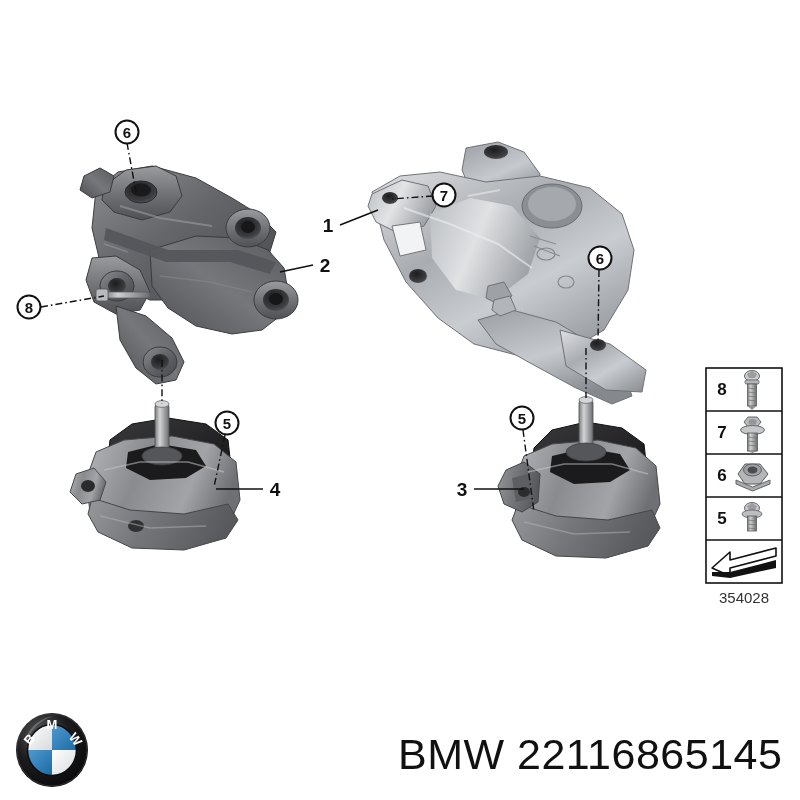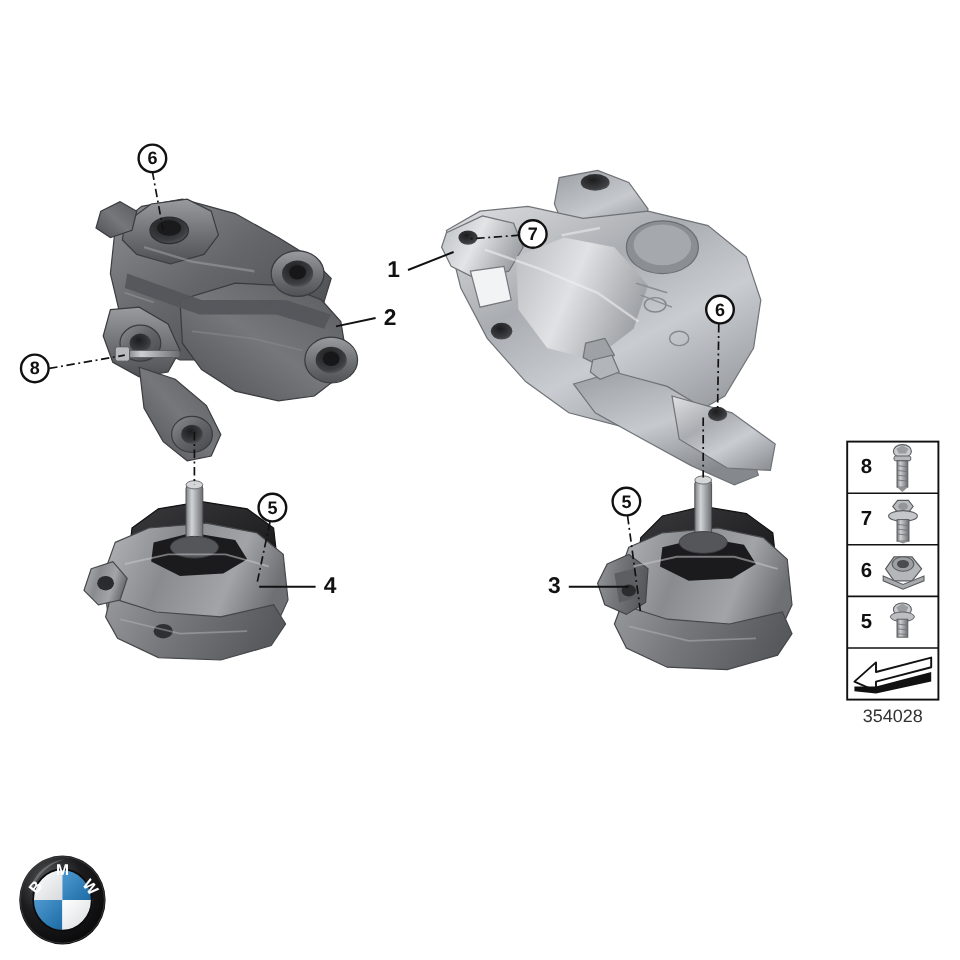--- a/index.html
+++ b/index.html
@@ -465,14 +465,15 @@
 
     <g fill="#ffffff" font-family="'Liberation Sans', sans-serif" font-size="13" font-weight="bold">
       <text x="19" y="30" transform="rotate(-52 19 30)" text-anchor="middle">B</text>
       <text x="38" y="17" text-anchor="middle">M</text>
       <text x="58" y="30" transform="rotate(52 58 30)" text-anchor="middle">W</text>
     </g>
 
     <path d="M12,26 A34,34 0 0,1 40,4 A40,40 0 0,0 12,32 Z" fill="#ffffff" opacity="0.22"></path>
   </svg>
 
+  <div class="brand-text" style="left:398px; top:730px;">BMW 22116865145</div>
 
 </div>
 
 </body></html>

